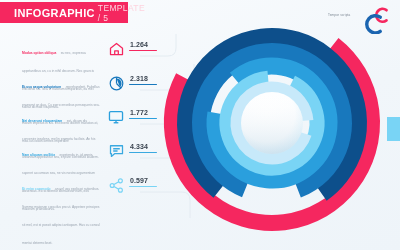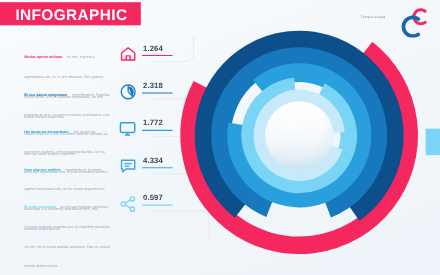--- a/index.html
+++ b/index.html
@@ -24,21 +24,21 @@
     height: 21px;
     background: #f5275f;
     display: flex;
     align-items: center;
     padding-left: 14px;
     box-sizing: border-box;
     z-index: 6;
   }
   .banner-strong {
     color: #ffffff;
-    font-size: 14px;
+    font-size: 11px;
     font-weight: bold;
     letter-spacing: 0.35px;
   }
   .banner-light {
     color: #fdd3de;
     font-size: 8.5px;
     font-weight: normal;
     letter-spacing: 0.35px;
     margin-left: 3px;
   }
@@ -165,20 +165,21 @@
     <path d="M140 56 H168 Q176 56 176 48 V34"></path>
     <path d="M140 90 H186 Q194 90 194 82 V64"></path>
     <path d="M140 124 H200 Q208 124 208 118 V100"></path>
     <path d="M140 158 H196 Q204 158 204 166 V186"></path>
     <path d="M140 192 H182 Q190 192 190 200 V218"></path>
   </g>
 </svg>
 
 <div class="banner">
   <span class="banner-strong">INFOGRAPHIC</span>
+  <span class="banner-light">TEMPLATE / 5</span>
 </div>
 
 <div class="logo">
   <span class="logo-text">Tempor scripta</span>
   <svg class="logo-mark" width="26" height="28" viewBox="0 0 26 28" xmlns="http://www.w3.org/2000/svg">
     <path d="M22.5 4.2 A6.4 6.4 0 1 0 22.5 14.4" fill="none" stroke="#f5275f" stroke-width="2.7" stroke-linecap="round"></path>
     <path d="M16.2 11.2 A8.6 8.6 0 1 0 16.2 25.4" fill="none" stroke="#1a64b0" stroke-width="3.4" stroke-linecap="round"></path>
   </svg>
 </div>
 

